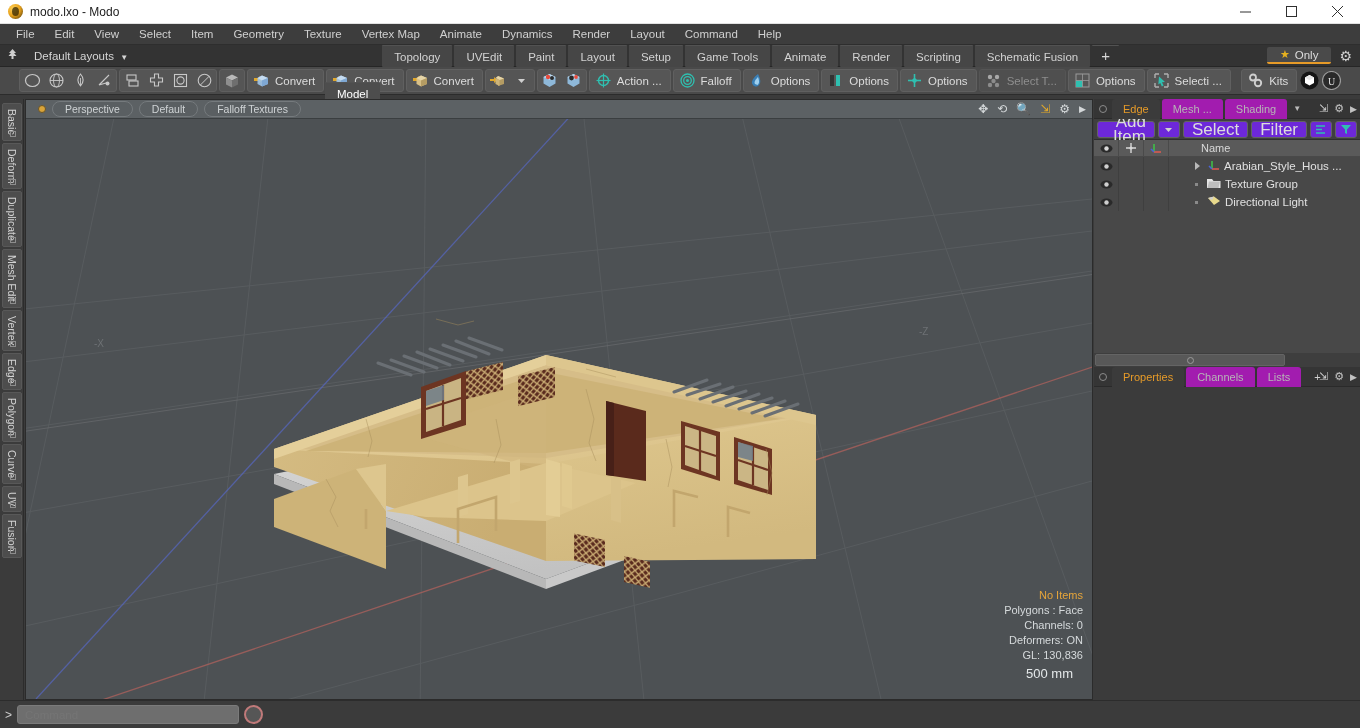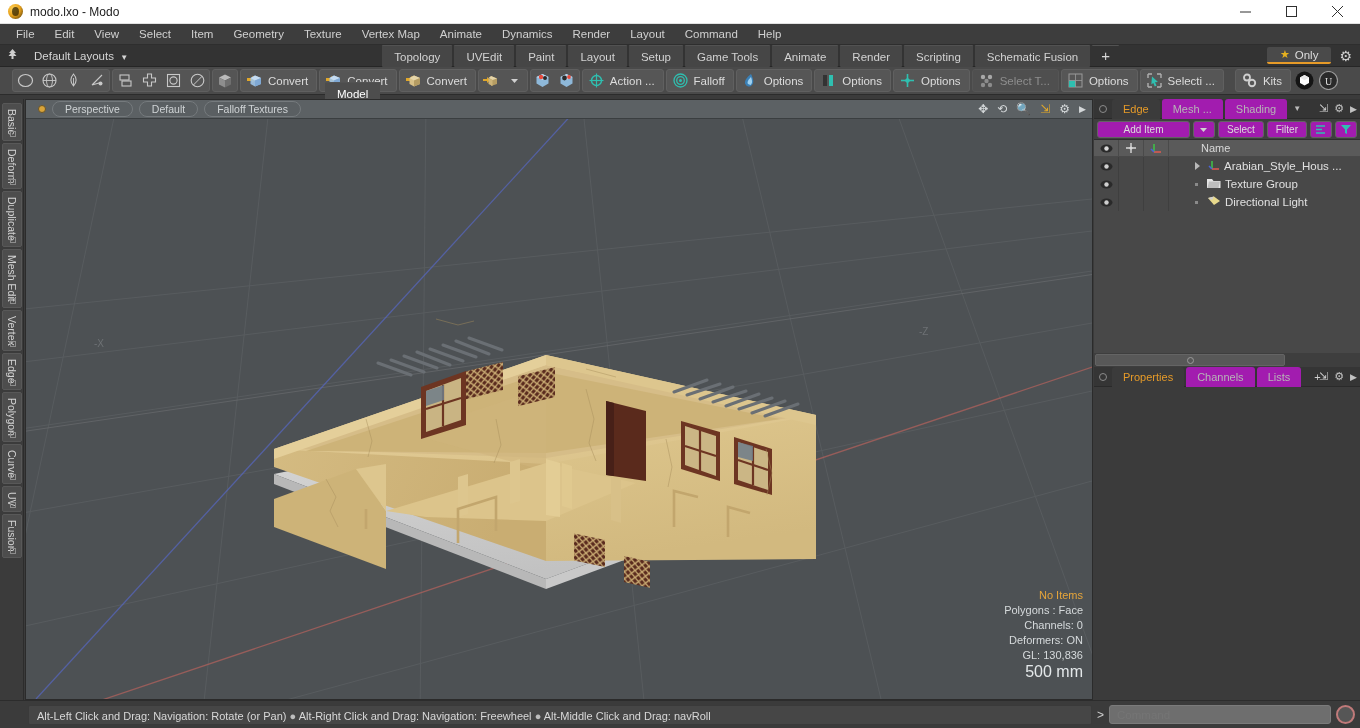--- a/index.html
+++ b/index.html
@@ -52,21 +52,21 @@
   #layout-right{ position:absolute; right:4px; display:flex; align-items:center; gap:4px; }
   #only-btn{
     display:flex;align-items:center;gap:5px; background:#4a4a4a; padding:1px 13px;
     border-bottom:2px solid #e79b28; color:#dcdcdc; font-size:11.5px; border-radius:2px;
   }
   #star{ color:#e6b11f; font-size:11px; }
   #gear-top{ color:#cfcfcf; font-size:14px; padding:0 4px; }
   
   #toolbar{
     height:28px; background:#4a4a4a; display:flex; align-items:center;
-    gap:2px; padding:0 12px; border-bottom:1px solid #2c2c2c;
+    gap:2px; padding:0 19px; border-bottom:1px solid #2c2c2c;
   }
   .tgrp{ display:flex; align-items:center; background:#555; border:1px solid #5f5f5f;
          border-radius:3px; height:23px; }
   .tbtn{ width:24px;height:23px; display:flex;align-items:center;justify-content:center; }
   .tbtn svg{display:block}
   .tlabel{
     display:flex;align-items:center;gap:5px; height:23px; padding:0 8px 0 5px;
     background:#565656; border:1px solid #606060; border-radius:3px;
     color:#dcdcdc; font-size:11.5px; white-space:nowrap;
   }
@@ -110,21 +110,21 @@
   }
   #vp-hdr-right{ position:absolute; right:6px; display:flex; align-items:center; gap:9px; }
   #vp-hdr-right span{ color:#d4d8da; font-size:12px; line-height:1;}
   #canvas-wrap{ flex:1; position:relative; overflow:hidden; background:#4d5154; }
   #canvas-wrap svg{ position:absolute; left:0; top:0; }
   #stats{
     position:absolute; right:9px; bottom:36px; text-align:right;
     font-size:11px; color:#d6dadc; line-height:15px;
   }
   #stats .hl{ color:#e6a53a; }
-  #scale-label{ position:absolute; right:9px; bottom:18px; font-size:16px; color:#e4e8ea;}
+  #scale-label{ position:absolute; right:19px; bottom:18px; font-size:13px; color:#e4e8ea;}
   
   #rpanel{
     position:absolute; left:1094px; top:0; width:266px; height:601px;
     background:#3b3b3b; display:flex; flex-direction:column;
   }
   .panel-tabrow{
     height:20px; background:#353535; display:flex; align-items:center;
     position:relative; border-bottom:1px solid #2a2a2a;
   }
   .pt-dot{ width:8px;height:8px;border:1px solid #8a8a8a;border-radius:50%; margin:0 5px 0 5px; flex:none;}
@@ -132,22 +132,22 @@
     padding:1px 11px; font-size:11px; color:#b6b6b6; background:#a21caf;
     border-radius:3px 3px 0 0; margin-right:2px; height:20px; line-height:18px;
   }
   .ptab.active{ background:#3b3b3b; color:#e79b28; }
   .pt-right{ position:absolute; right:3px; display:flex; align-items:center; gap:6px; color:#c2c2c2; font-size:11px;}
   .ctrlrow{
     height:21px; background:#3f3f3f; display:flex; align-items:center;
     gap:3px; padding:0 3px; border-bottom:1px solid #2e2e2e;
   }
   .cbtn{
-    background:#a21caf; border:1px solid #636363; border-radius:3px;
-    color:#dcdcdc; font-size:10px; height:17px; line-height:15px; padding:0 8px;
+    background:#6d28d9; border:1px solid #636363; border-radius:3px;
+    color:#dcdcdc; font-size:17px; height:17px; line-height:15px; padding:0 8px;
     display:flex;align-items:center;justify-content:center;text-align:right;
   }
   .cbtn.grow{ flex:1; }
   #items-head{
     height:17px; background:#5a5a5a; display:flex; align-items:center;
     border-bottom:1px solid #494949; font-size:11px; color:#d8d8d8;
   }
   .ih-cell{ width:25px; display:flex; align-items:center; justify-content:center;
             border-right:1px solid #4a4a4a; height:17px; }
   #ih-name{ flex:1; padding-left:32px; }
@@ -843,25 +843,18 @@
         <span style="color:#cfcfcf">⇲</span>
         <span>⚙</span>
         <span style="font-size:9px">▶</span>
       </div>
     </div>
     <div id="props-body"></div>
   </div>
 </div>
 
 <div id="statusbar">
-  <div id="status-msg">
-    <span>Alt-Left Click and Drag: Navigation: Rotate (or Pan)</span>
-    <span class="bullet">●</span>
-    <span>Alt-Right Click and Drag: Navigation: Freewheel</span>
-    <span class="bullet">●</span>
-    <span>Alt-Middle Click and Drag: navRoll</span>
-  </div>
   <div id="cmd-area">
     <span id="cmd-caret">&gt;</span>
     <input id="cmd-input" placeholder="Command" style="">
     <div id="cmd-rec"></div>
   </div>
 </div>
 
 </body></html>

